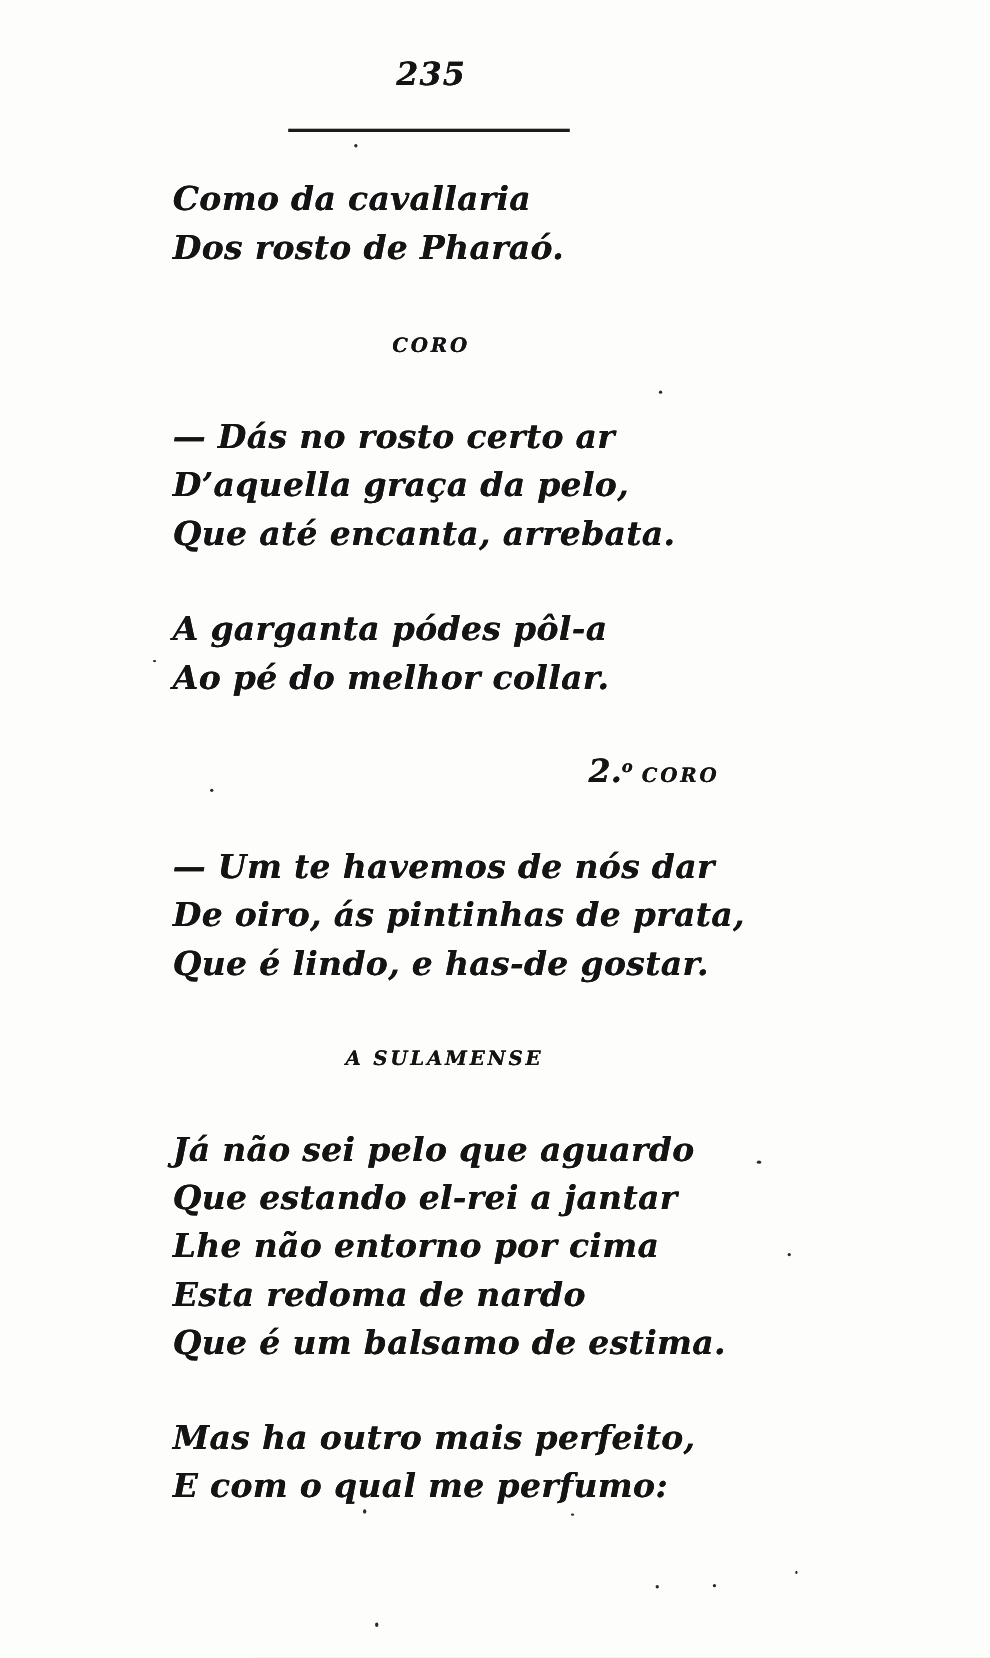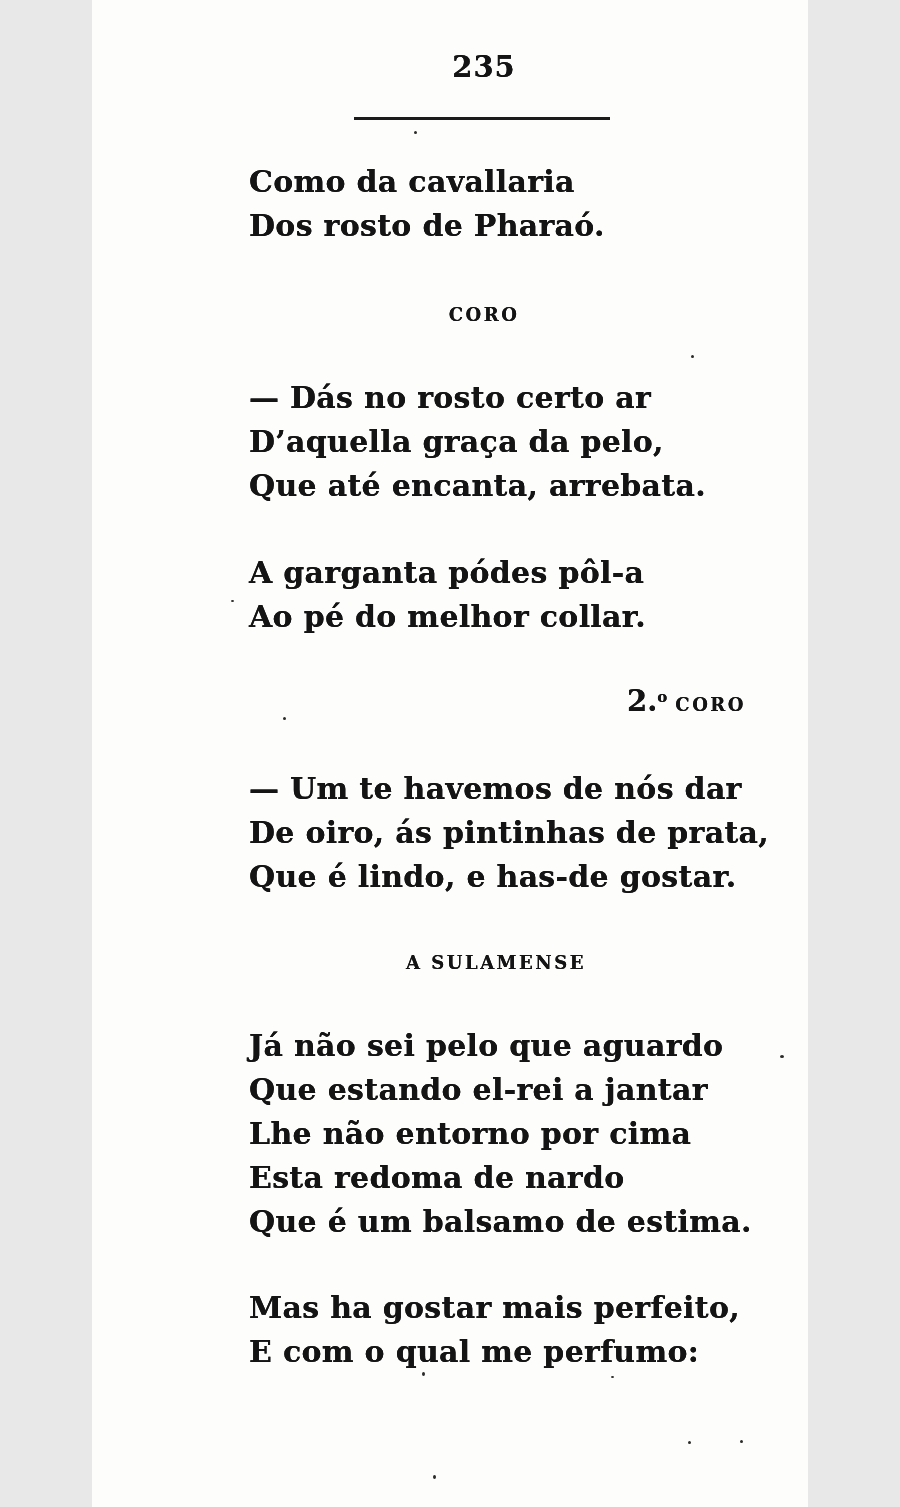--- a/index.html
+++ b/index.html
@@ -1,23 +1,24 @@
 <!DOCTYPE html>
 <html><head>
 <meta charset="utf-8">
 <style>
   html,body { margin:0; padding:0; background:#e8e8e8; }
   .page {
     position:relative;
-    width:716px; height:1507px;
+    width:900px; height:1507px;
     margin:0 auto;
     background:#fdfdfc;
     overflow:hidden;
     font-family:"DejaVu Serif","Liberation Serif",serif;
     color:#141414;
+    font-style:italic;
   }
   .page-number {
     position:absolute; top:50px; left:130px; width:524px;
     text-align:center;
     font-size:29px; font-weight:700; letter-spacing:1px;
     text-shadow:0 0 0.6px currentColor;
   }
   .rule {
     position:absolute; top:117px; left:262px;
     width:256px; height:3px;
@@ -103,21 +104,21 @@
 
   <div class="stanza stanza-5">
     <div>Já não sei pelo que aguardo</div>
     <div>Que estando el-rei a jantar</div>
     <div>Lhe não entorno por cima</div>
     <div>Esta redoma de nardo</div>
     <div>Que é um balsamo de estima.</div>
   </div>
 
   <div class="stanza stanza-6">
-    <div>Mas ha gostar mais perfeito,</div>
+    <div>Mas ha outro mais perfeito,</div>
     <div>E com o qual me perfumo:</div>
   </div>
 
   <div class="speckle" style="left:322px; top:131px; width:3px; height:3px;"></div>
   <div class="speckle" style="left:599px; top:355px; width:3px; height:3px;"></div>
   <div class="speckle" style="left:139px; top:600px; width:3px; height:2px;"></div>
   <div class="speckle" style="left:191px; top:717px; width:3px; height:3px;"></div>
   <div class="speckle" style="left:688px; top:1055px; width:4px; height:3px;"></div>
   <div class="speckle" style="left:716px; top:1139px; width:3px; height:3px;"></div>
   <div class="speckle" style="left:330px; top:1372px; width:3px; height:4px;"></div>

